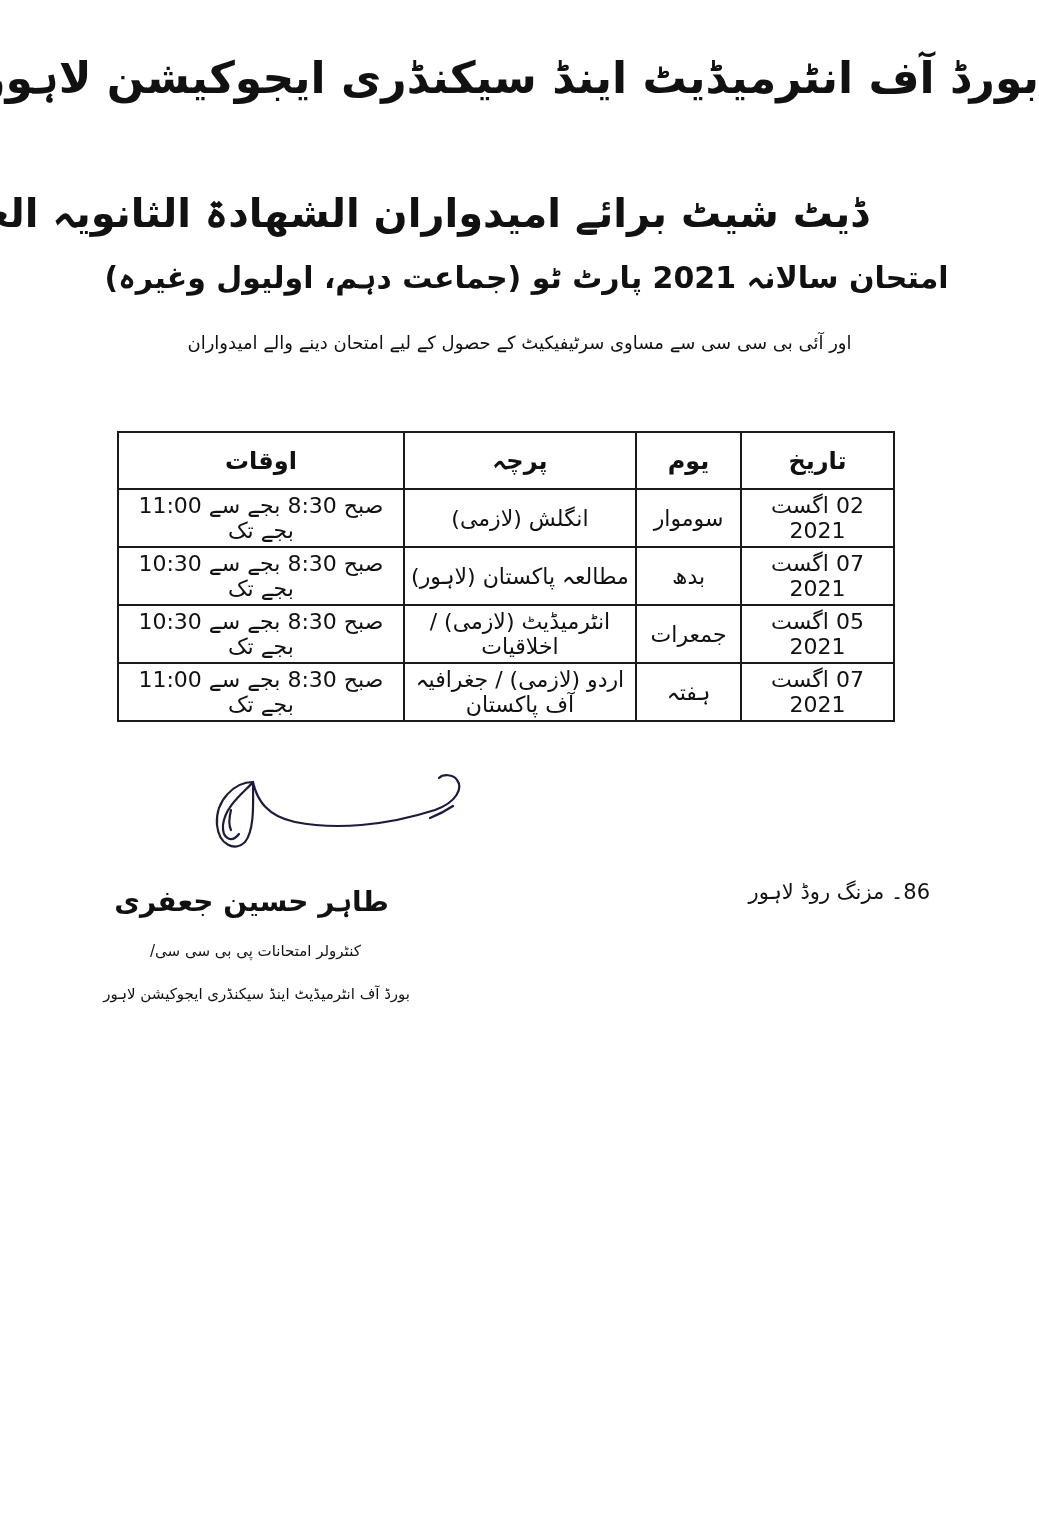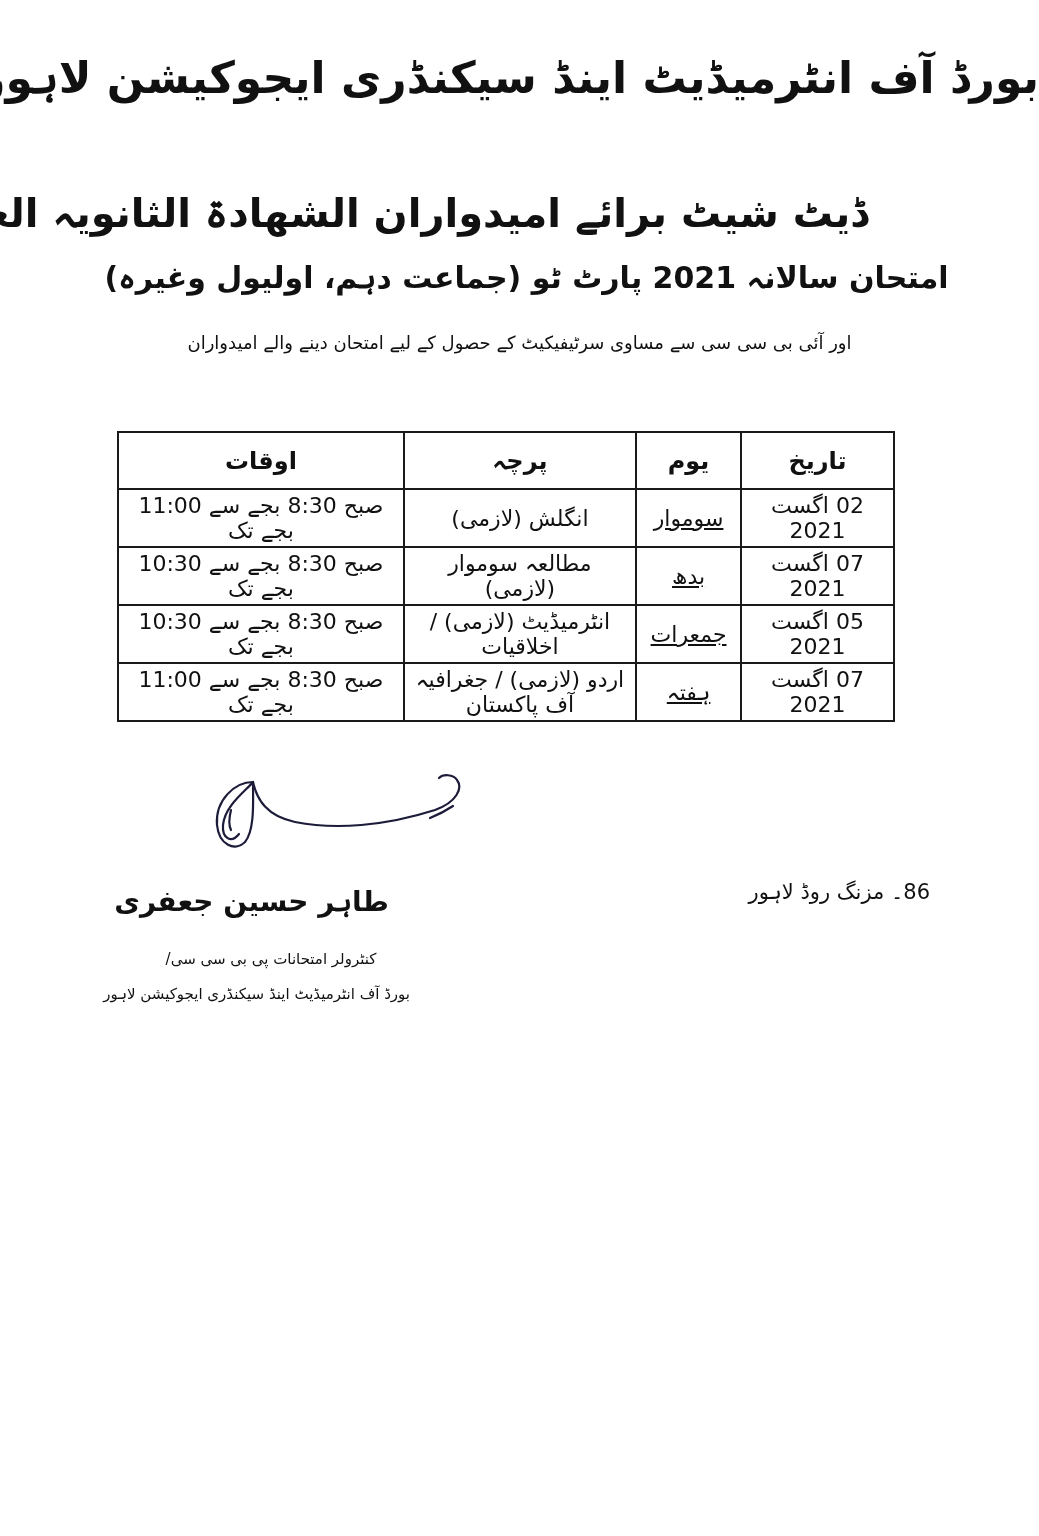--- a/index.html
+++ b/index.html
@@ -37,33 +37,33 @@
     padding: 0 6px;
   }
   table.schedule th {
     height: 55px; font-size: 24px; font-weight: bold;
   }
   table.schedule td { height: 56px; font-size: 22px; }
   .col-date { width: 150px; }
   .col-day { width: 93px; }
   .col-paper { width: 236px; }
   .col-time { width: 299px; }
-  td.day-cell { font-size: 15px; text-decoration: underline; }
+  td.day-cell { font-size: 15px; }
   td.paper-cell { font-size: 17px; }
   td.date-cell, td.time-cell { font-size: 20px; }
 
   #signature {
     position: absolute; left: 195px; top: 770px; width: 290px; height: 90px;
   }
   #signatory-name {
     left: 189px; top: 885px; font-size: 28px; font-weight: bold;
     width: 200px; text-align: center;
   }
   #signatory-title {
-    left: 156px; top: 942px; font-size: 15px; width: 230px; text-align: center; margin-top: 8px;
+    left: 150px; top: 942px; font-size: 15px; width: 230px; text-align: left;
   }
   #signatory-org {
     left: 120px; top: 985px; font-size: 15px; width: 290px; text-align: center;
   }
   #office-address {
     left: 770px; top: 880px; font-size: 21px; width: 160px; text-align: center;
   }
 </style>
 </head>
 <body>
@@ -85,21 +85,21 @@
   <tbody>
     <tr>
       <td class="date-cell">02 اگست 2021</td>
       <td class="day-cell">سوموار</td>
       <td class="paper-cell">انگلش (لازمی)</td>
       <td class="time-cell">صبح 8:30 بجے سے 11:00 بجے تک</td>
     </tr>
     <tr>
       <td class="date-cell">07 اگست 2021</td>
       <td class="day-cell">بدھ</td>
-      <td class="paper-cell">مطالعہ سوموار (لازمی)</td>
+      <td class="paper-cell">مطالعہ پاکستان (لاہور)</td>
       <td class="time-cell">صبح 8:30 بجے سے 10:30 بجے تک</td>
     </tr>
     <tr>
       <td class="date-cell">05 اگست 2021</td>
       <td class="day-cell">جمعرات</td>
       <td class="paper-cell">انٹرمیڈیٹ (لازمی) / اخلاقیات</td>
       <td class="time-cell">صبح 8:30 بجے سے 10:30 بجے تک</td>
     </tr>
     <tr>
       <td class="date-cell">07 اگست 2021</td>

